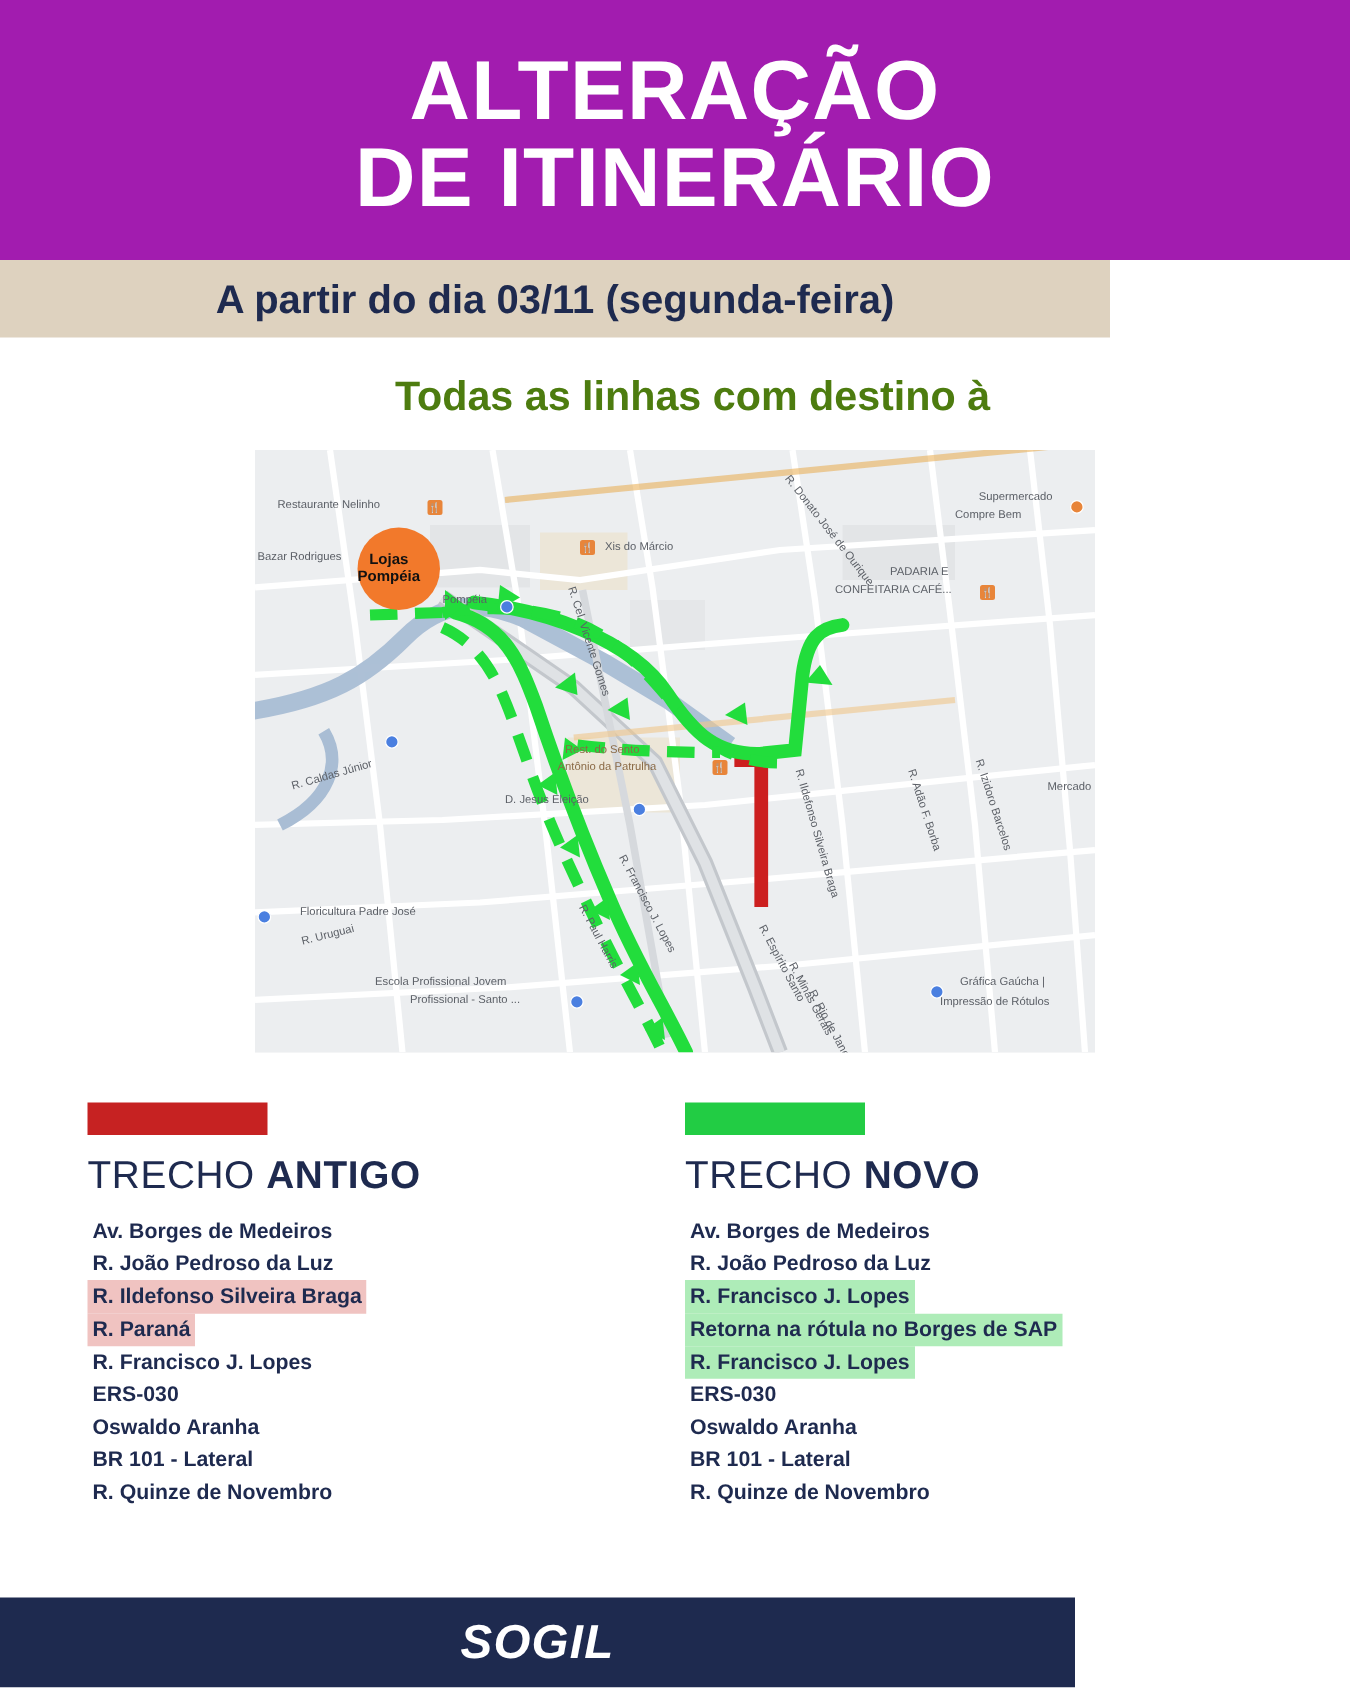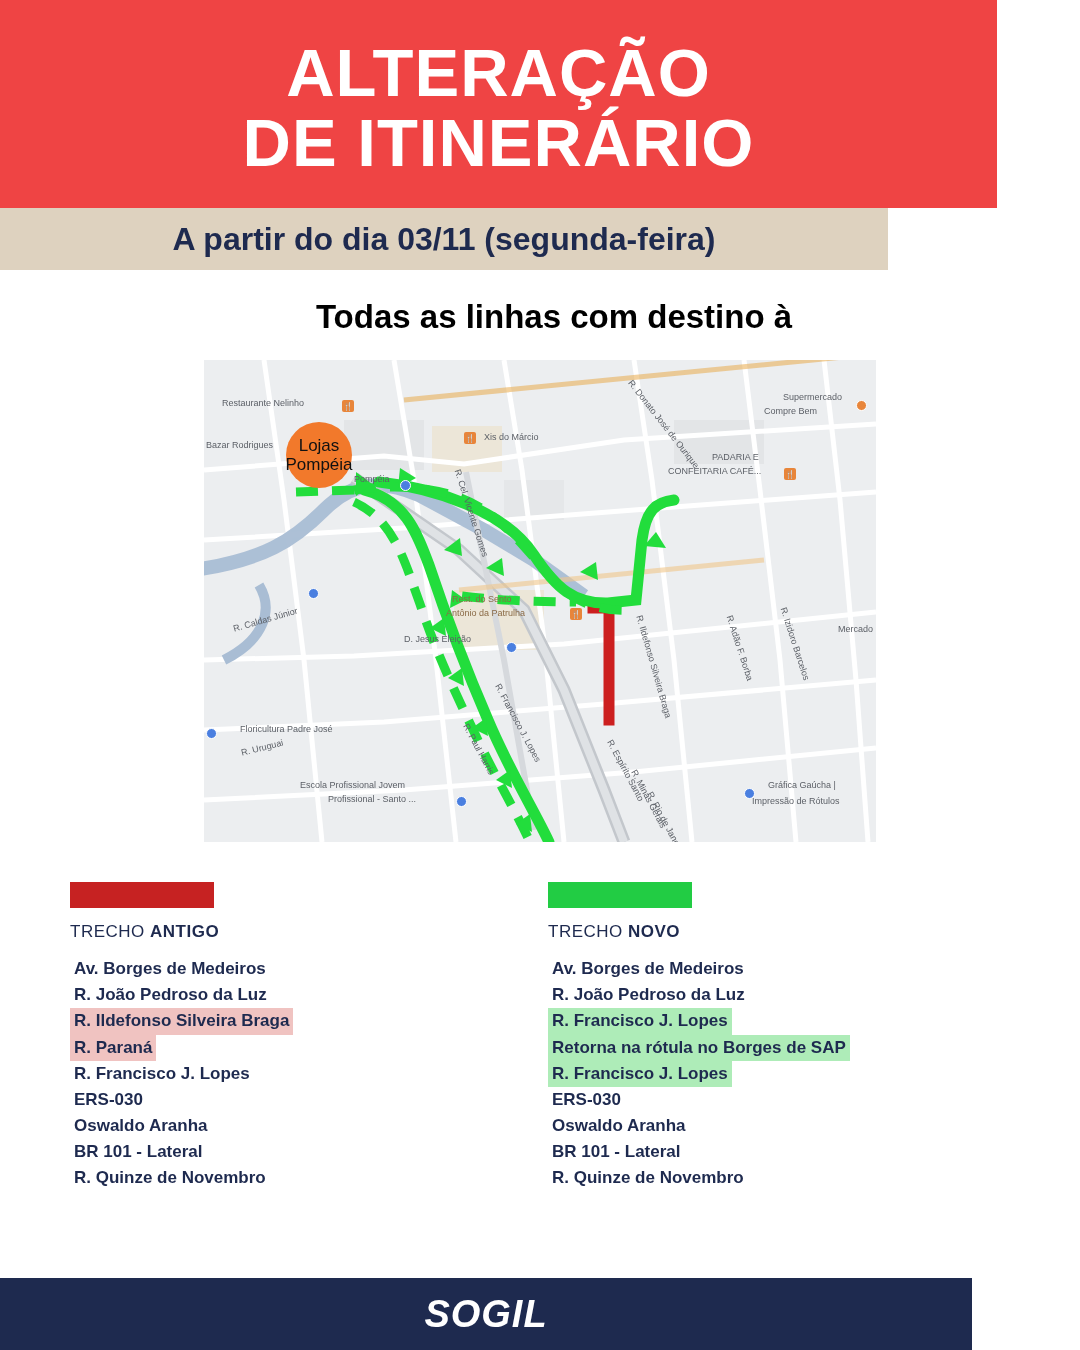--- a/index.html
+++ b/index.html
@@ -8,22 +8,22 @@
     width: 1080px;
     height: 1350px;
     background: #ffffff;
     font-family: "Liberation Sans", sans-serif;
     overflow: hidden;
     position: relative;
   }
 
   
   .header {
-    background: #ef4444;
-    width: 997px;
+    background: #a21caf;
+    width: 1080px;
     height: 208px;
     display: flex;
     flex-direction: column;
     align-items: center;
     justify-content: center;
     padding-top: 8px;
   }
   .header-title {
     color: #ffffff;
     font-size: 67px;
@@ -49,21 +49,21 @@
     font-weight: bold;
   }
 
   
   .subtitle-wrap {
     width: 1080px;
     padding-top: 26px;
     text-align: center;
   }
   .subtitle {
-    color: #000000;
+    color: #4d7c0f;
     font-size: 33px;
     font-weight: bold;
     line-height: 1.28;
     padding-left: 28px;
   }
 
   
   .map-wrap {
     width: 1080px;
     display: flex;
@@ -102,46 +102,46 @@
     color:#fff;font-size:8px;
   }
   .lojas-badge {
     position: absolute;
     left: 82px; top: 62px;
     width: 66px; height: 66px;
     border-radius: 50%;
     background: #f2792b;
     display: flex;
     align-items: center;
-    justify-content: center;
+    justify-content: flex-start;
     text-align: center;
     color: #111;
-    font-size: 17px;
-    font-weight: normal;
+    font-size: 12px;
+    font-weight: bold;
     line-height: 1.15;
   }
 
   
   .cols {
     display: flex;
     margin-top: 40px;
     padding: 0 70px;
   }
   .col { width: 50%; }
   .col.right { padding-left: 8px; }
   .swatch {
     width: 144px;
     height: 26px;
     margin-bottom: 14px;
   }
   .swatch.old { background: #c62222; }
   .swatch.new { background: #22cc44; }
   .trecho {
     color: #1e2a4f;
-    font-size: 17px;
+    font-size: 31px;
     font-weight: normal;
     letter-spacing: 0.5px;
     margin-bottom: 14px;
   }
   .trecho b { font-weight: bold; }
   .route-list { list-style: none; margin: 0; padding: 0; }
   .route-list li {
     color: #1e2a4f;
     font-size: 17px;
     font-weight: bold;
@@ -150,21 +150,21 @@
     display: block;
     width: fit-content;
   }
   .hl-old { background: #f0c3c1; }
   .hl-new { background: #aeecb8; }
 
   
   .footer {
     position: absolute;
     left: 0; bottom: 0;
-    width: 972px;
+    width: 860px;
     height: 72px;
     background: #1e2a4f;
     display: flex;
     align-items: center;
     justify-content: center;
   }
   .footer-logo {
     color: #ffffff;
     font-size: 38px;
     font-weight: bold;

